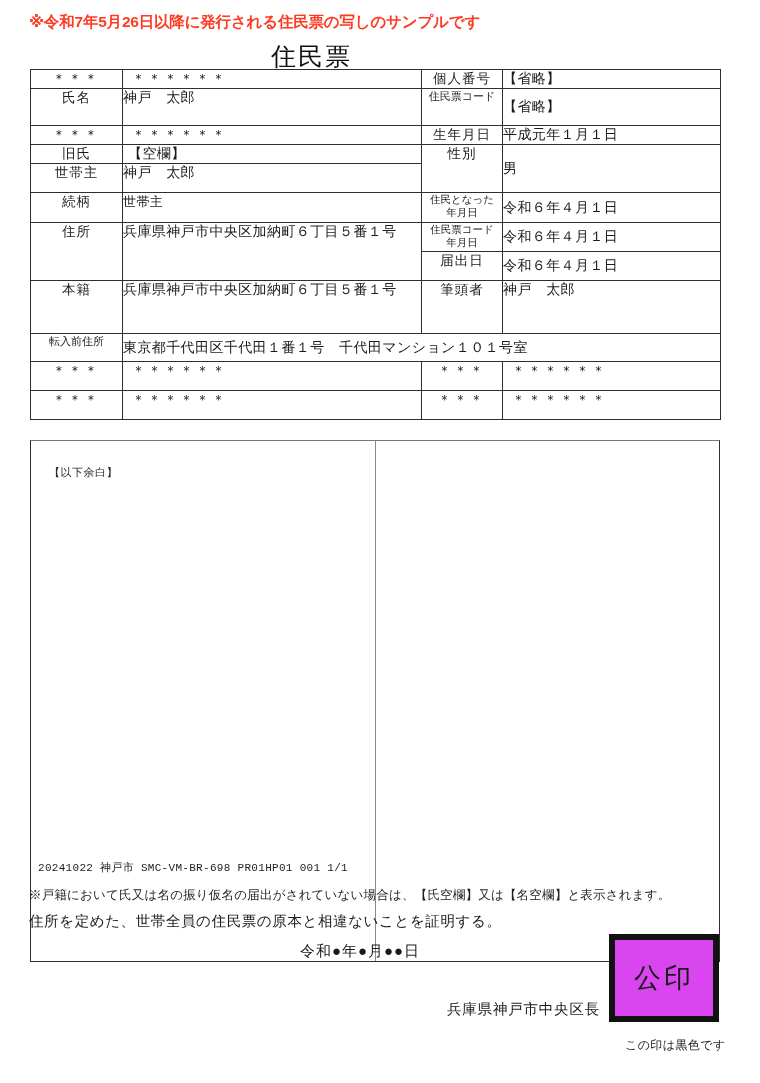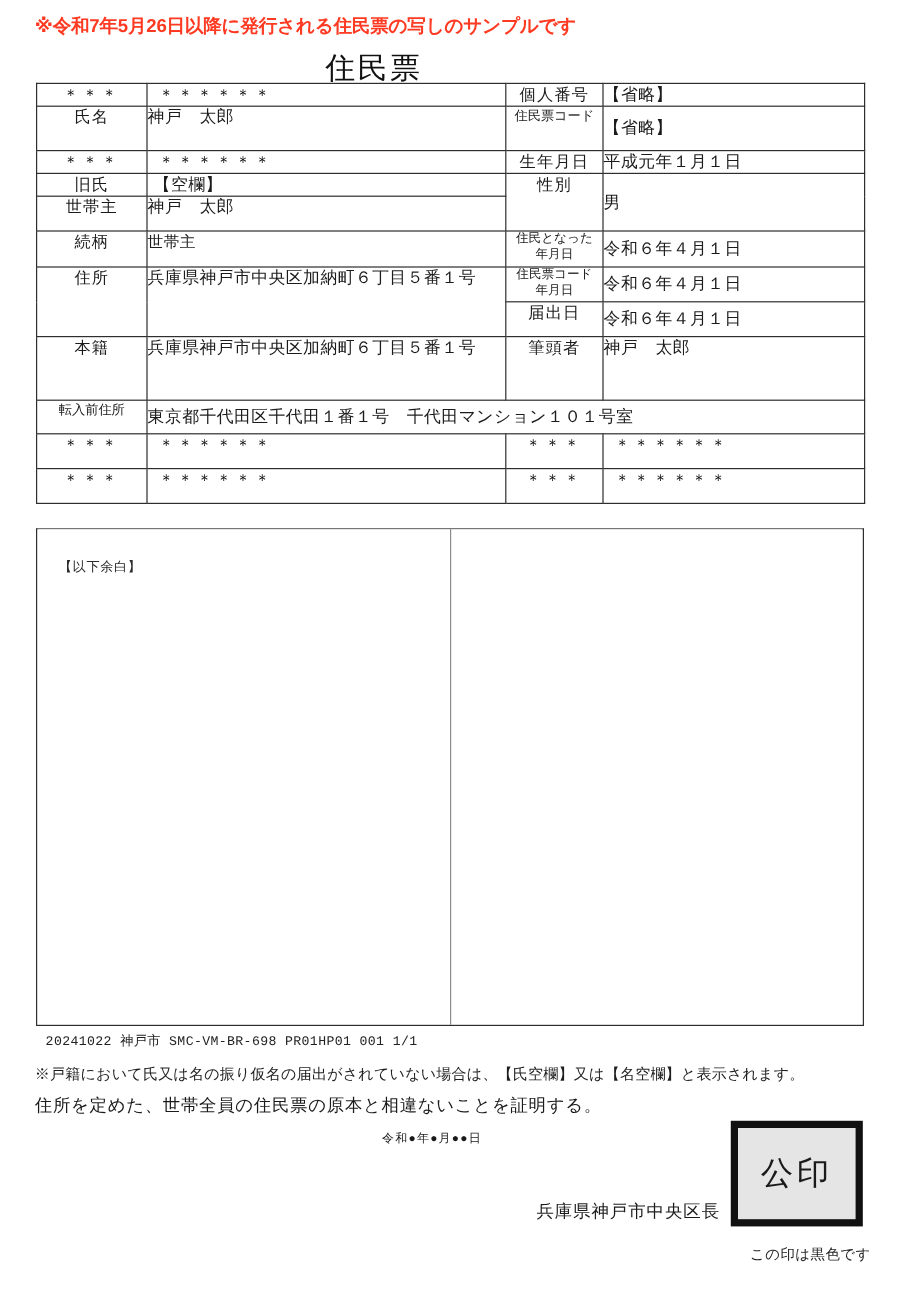--- a/index.html
+++ b/index.html
@@ -91,21 +91,21 @@
     padding-left: 9px;
   }
   .thin td { border-top-color: #8a8a8a; }
 
   
   .blank-area {
     position: absolute;
     left: 30px;
     top: 440px;
     width: 690px;
-    height: 415px;
+    height: 522px;
     border: 1px solid #2e2e2e;
     border-top: 1px solid #777;
     box-sizing: border-box;
   }
   .blank-area .split {
     position: absolute;
     left: 344px;
     top: 0;
     bottom: 0;
     width: 1px;
@@ -155,21 +155,21 @@
     white-space: nowrap;
   }
   .issue-date {
     position: absolute;
     left: 0;
     top: 942px;
     width: 760px;
     text-align: center;
     padding-right: 40px;
     box-sizing: border-box;
-    font-size: 10px;
+    font-size: 15px;
     letter-spacing: 1px;
     color: #1a1a1a;
   }
   .issuer {
     position: absolute;
     left: 447px;
     top: 1000px;
     font-size: 14.5px;
     letter-spacing: 0.8px;
     color: #1a1a1a;
@@ -178,21 +178,21 @@
 
   
   .seal-box {
     position: absolute;
     left: 609px;
     top: 934px;
     width: 110px;
     height: 88px;
     border: 6px solid #111;
     box-sizing: border-box;
-    background: #e5e5e5;
+    background: #d946ef;
     display: flex;
     align-items: center;
     justify-content: center;
   }
   .seal-text {
     font-size: 27px;
     letter-spacing: 3px;
     color: #1a1a1a;
   }
   .seal-caption {

